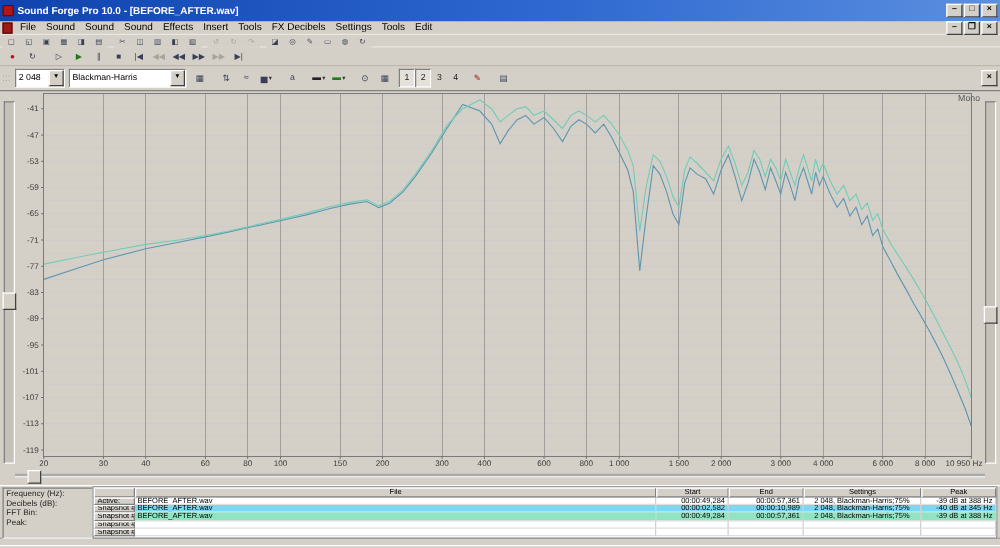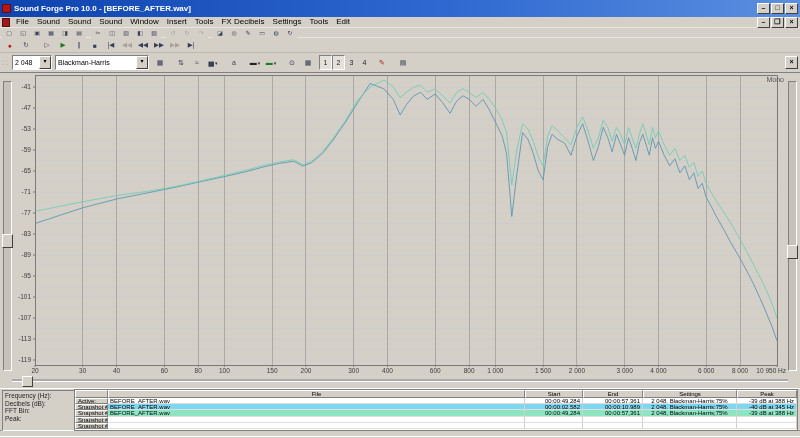--- a/index.html
+++ b/index.html
@@ -94,21 +94,21 @@
   </span>
 </div>
 
 <div class="menubar">
   <span class="doc-ico"></span>
   <span style="display:flex">
       <span class="menu-item">File</span>
       <span class="menu-item">Sound</span>
       <span class="menu-item">Sound</span>
       <span class="menu-item">Sound</span>
-      <span class="menu-item">Window</span>
+      <span class="menu-item">Effects</span>
       <span class="menu-item">Insert</span>
       <span class="menu-item">Tools</span>
       <span class="menu-item">FX Decibels</span>
       <span class="menu-item">Settings</span>
       <span class="menu-item">Tools</span>
       <span class="menu-item">Edit</span>
     </span>
   <span class="win-btns" style="margin-left:auto">
     <span class="win-btn">–</span>
     <span class="win-btn">❐</span>

